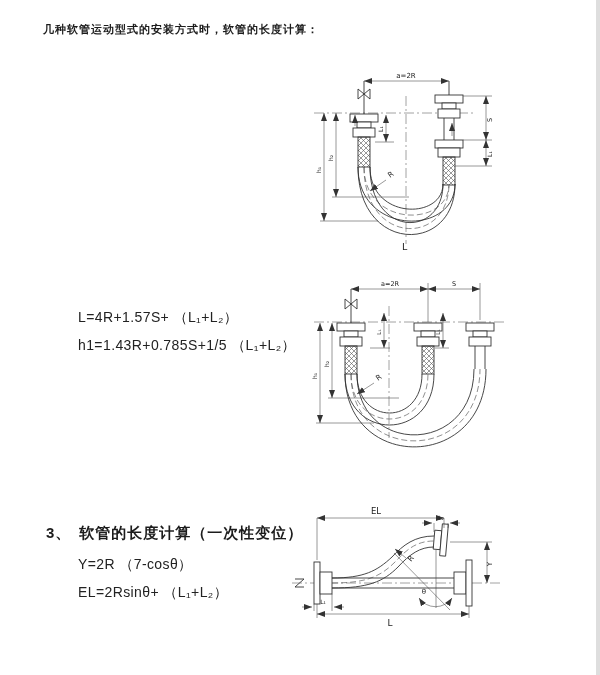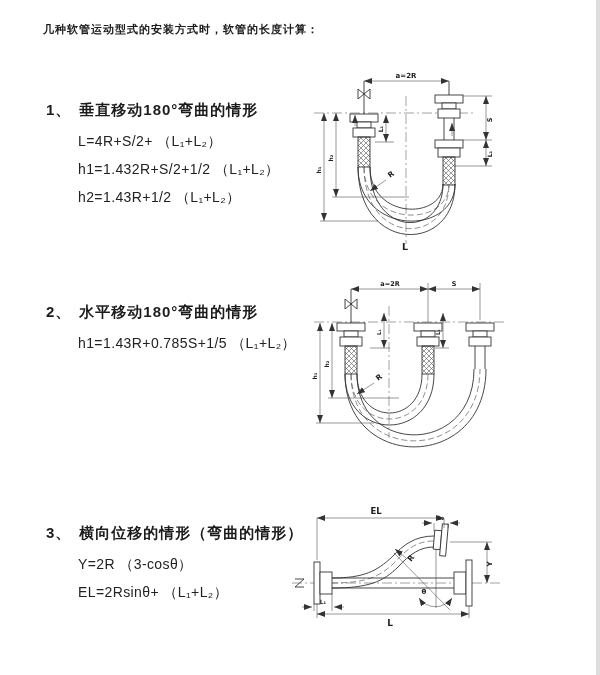--- a/index.html
+++ b/index.html
@@ -12,59 +12,49 @@
     position:absolute;left:35px;top:22px;font-size:11px;font-weight:bold;
     letter-spacing:1px;white-space:nowrap;margin-left:8px;
   }
   .section{position:absolute;left:46px;}
   .sec-head{font-size:15px;font-weight:bold;letter-spacing:1px;height:26px;white-space:nowrap;}
   .sec-head .num{margin-right:8px;}
   .formula{
     margin-left:32px;font-size:14px;line-height:28px;letter-spacing:0.4px;
     white-space:nowrap;color:#222;
   }
-  .diagram{position:absolute;font-weight:bold;}
+  .diagram{position:absolute;}
   svg{display:block;}
   svg .ln{fill:none;stroke:#333;stroke-width:0.9;}
   svg .fit{fill:#fff;stroke:#333;stroke-width:0.9;}
   svg .br{stroke:#333;stroke-width:0.9;}
   svg .cl{fill:none;stroke:#555;stroke-width:0.55;stroke-dasharray:10 3 2 3;}
   svg .dm{fill:none;stroke:#444;stroke-width:0.55;}
   svg .hc{fill:none;stroke:#444;stroke-width:0.6;stroke-dasharray:6 3;}
   svg text{fill:#222;font-family:"DejaVu Sans",sans-serif;}
 </style>
 </head>
 <body>
 
 <div class="page">
   <div class="edge"></div>
 
   <div class="title">几种软管运动型式的安装方式时，软管的长度计算：</div>
 
-  <div class="section" style="top:101px">
-    <div class="sec-head">
-      <span class="num">1、</span><span>垂直移动180°弯曲的情形</span>
-    </div>
-    <div class="formula">L=4R+S/2+ （L₁+L₂）</div>
-    <div class="formula">h1=1.432R+S/2+1/2 （L₁+L₂）</div>
-    <div class="formula">h2=1.43R+1/2 （L₁+L₂）</div>
-  </div>
 
   <div class="section" style="top:303px">
-    <div class="sec-head">
-      <span class="num">2、</span><span>水平移动180°弯曲的情形</span>
-    </div>
+    <div class="formula">L=4R+1.57S+ （L₁+L₂）</div>
     <div class="formula">h1=1.43R+0.785S+1/5 （L₁+L₂）</div>
   </div>
 
   <div class="section" style="top:524px">
     <div class="sec-head">
-      <span class="num">3、</span><span>横向位移的情形（弯曲的情形）</span>
+      <span class="num">3、</span><span>软管的长度计算（一次性变位）</span>
     </div>
-    <div class="formula">Y=2R （3-cosθ）</div>
+    <div class="formula">Y=2R （7-cosθ）</div>
     <div class="formula">EL=2Rsinθ+ （L₁+L₂）</div>
   </div>
 
   <div class="diagram" style="left:306px;top:68px">
     <svg width="290" height="192" viewBox="0 0 290 192">
       <defs>
         <marker id="ar1" markerWidth="9" markerHeight="8" refX="8" refY="3" orient="auto-start-reverse" markerUnits="userSpaceOnUse">
             <path d="M0,0 L8,3 L0,6 Z" fill="#333"></path>
           </marker>
         <pattern id="br1" width="5" height="5" patternUnits="userSpaceOnUse">

